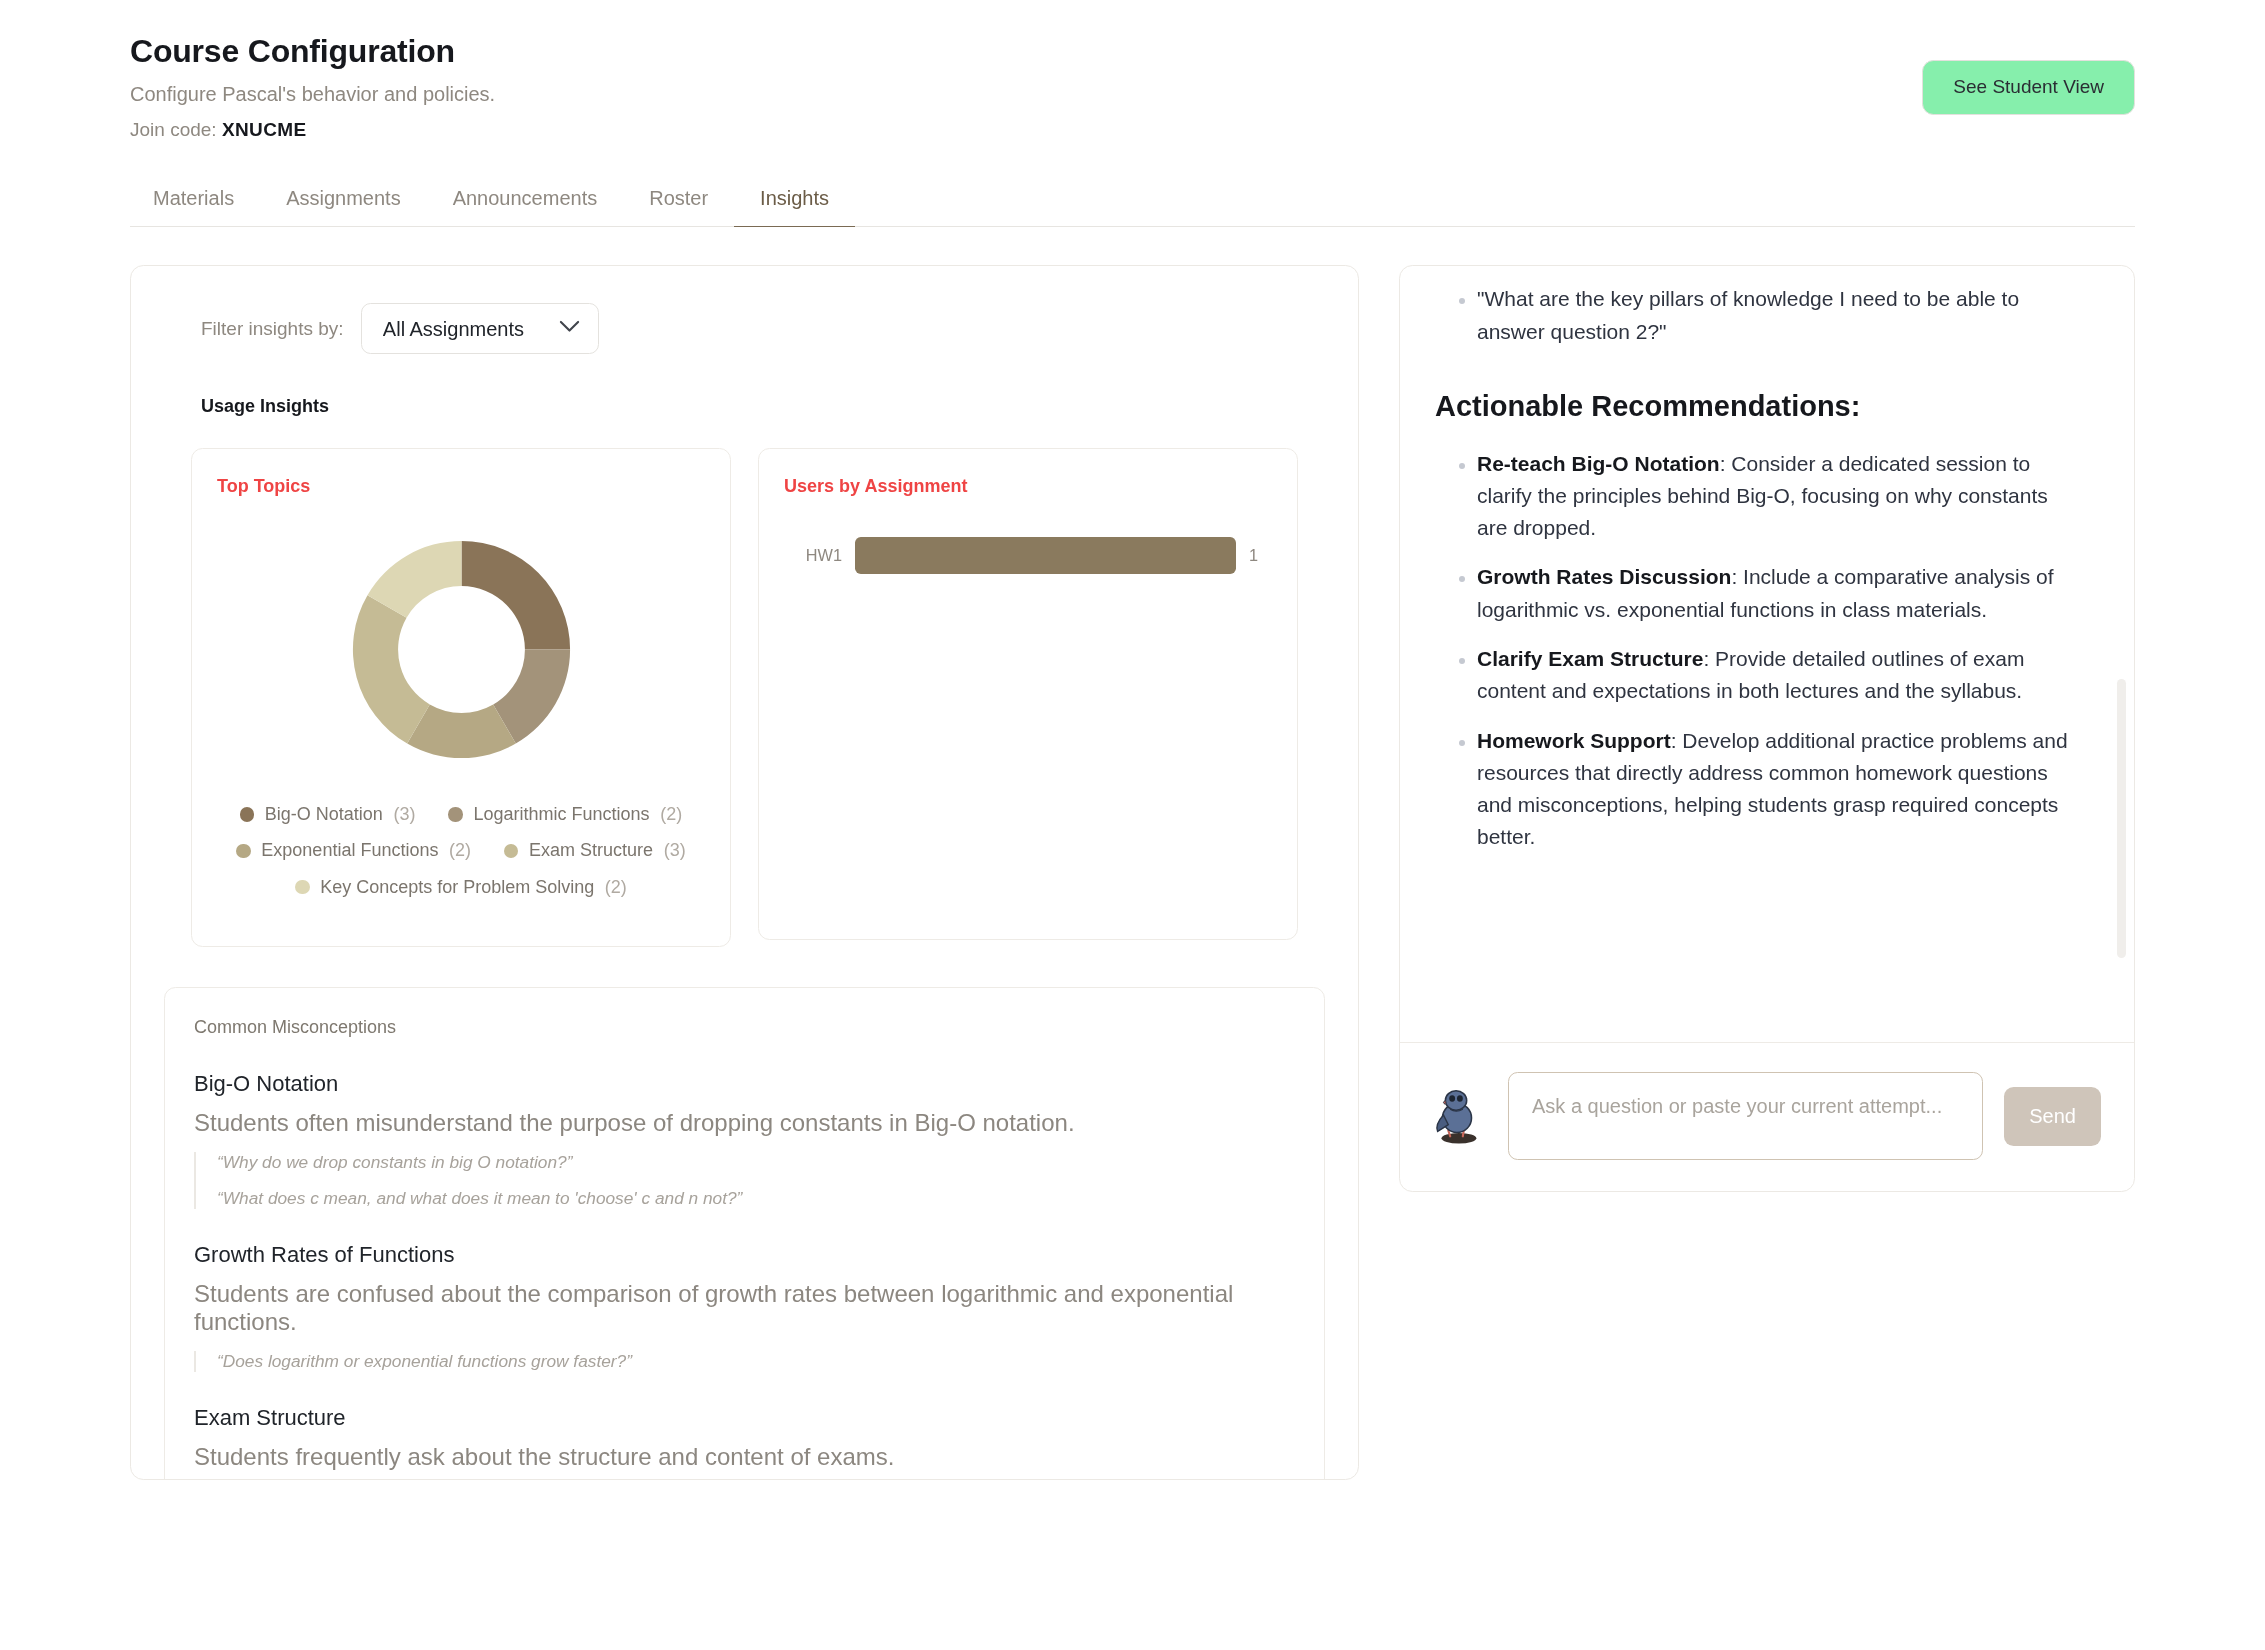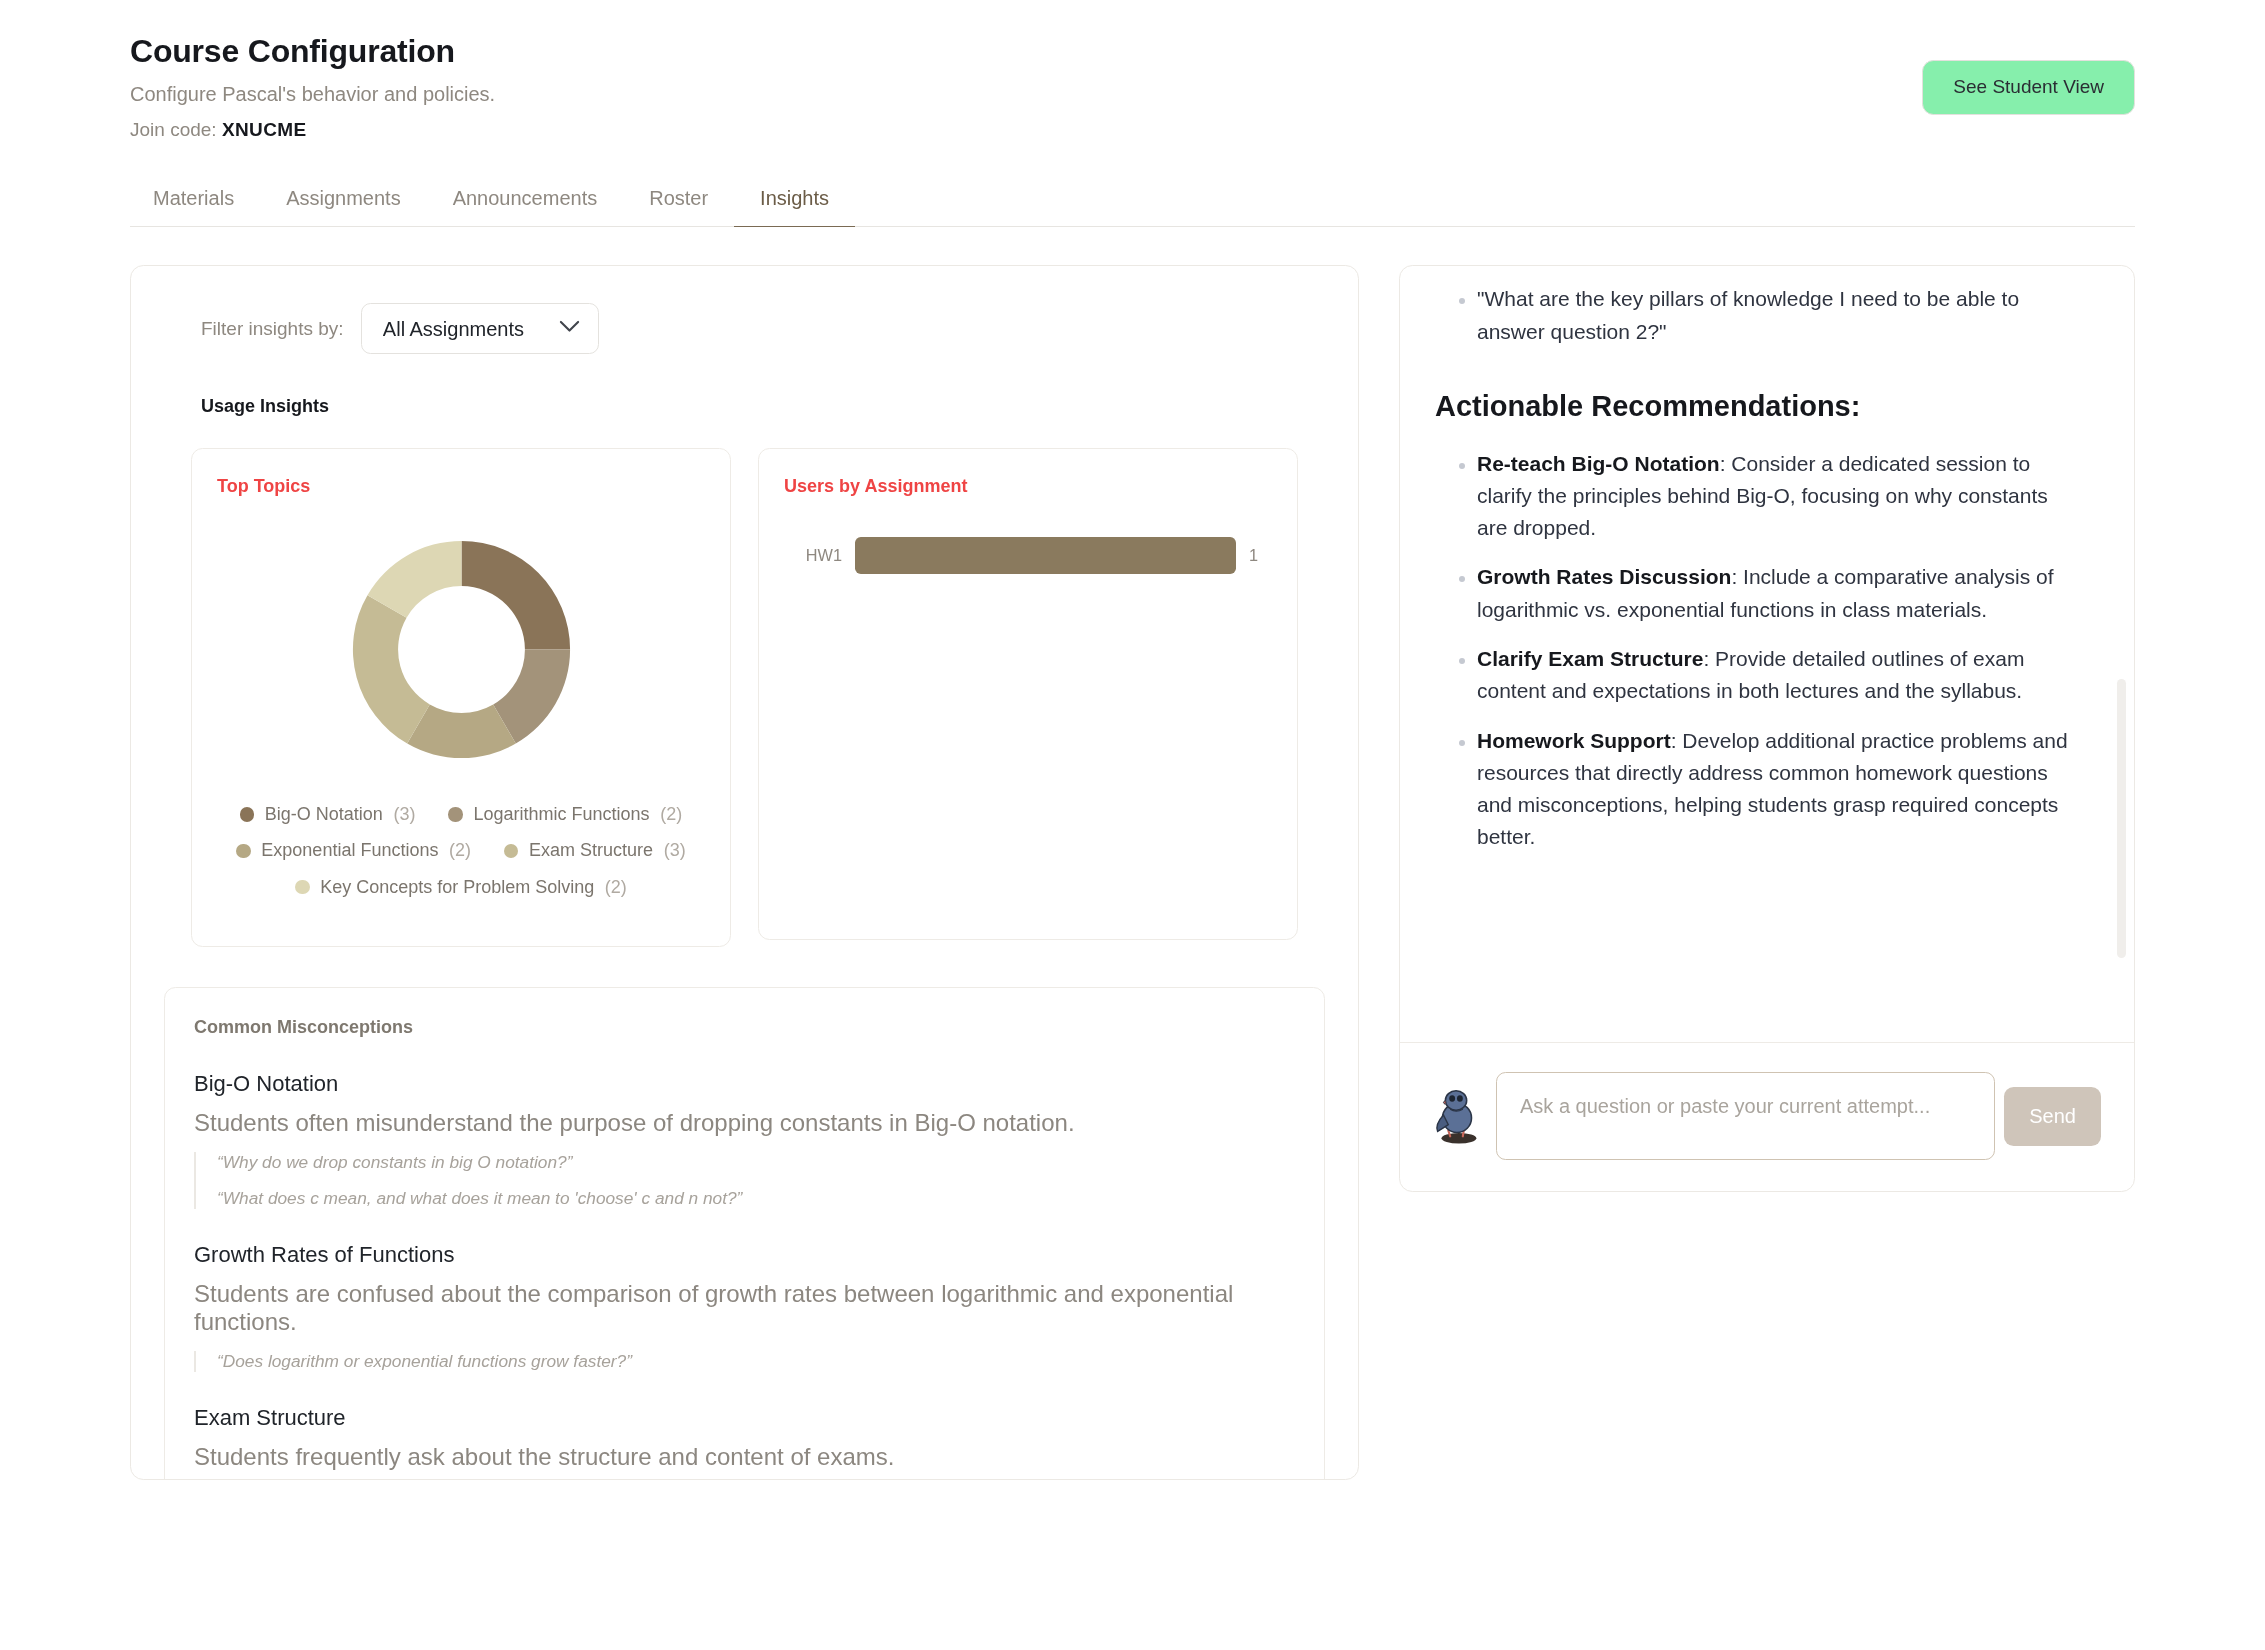--- a/index.html
+++ b/index.html
@@ -73,42 +73,42 @@
   .lg-count { font-size: 18px; color: #b0aaa2; }
 
   .bar-area { margin-top: 40px; }
   .bar-row { display:flex; align-items:center; gap: 13.4px; }
   .bar-label { font-size: 16.3px; color: #8e8880; width: 58px; text-align: right; }
   .bar-track { flex: 1; position: relative; }
   .bar-fill { height: 37px; border-radius: 5.8px; }
   .bar-value { font-size: 16.3px; color: #8e8880; width: 23px; }
 
   .mis-card { margin-top: 40px; border: 1px solid #eeebe6; border-radius: 11.5px; padding: 29px 29px 35px 29px; }
-  .mis-title { font-size: 18px; color: #7e786f; font-weight: bold; }
+  .mis-title { font-size: 18px; color: #7e786f; font-weight: normal; }
   .mis-item { margin-top: 33px; }
   .mis-item:first-of-type { margin-top: 27px; }
   .mis-h { font-size: 22px; color: #20242a; }
   .mis-d { font-size: 24px; color: #8c8780; margin-top: 11.5px; }
   .quotes { border-left: 2.9px solid #ebe8e3; margin-top: 15.4px; padding-left: 21px; }
   .quote { font-size: 17.3px; color: #a7a29b; font-style: italic; margin-bottom: 15.4px; }
   .quote:last-child { margin-bottom: 0; }
 
   
   .right-card { padding: 0; overflow: hidden; height: 927px; display:flex; flex-direction: column; }
   .chat-scroll { position: relative; flex: 1; overflow: hidden; padding: 0 0 0 0; }
   .chat-inner { padding: 17.3px 56px 29px 35px; }
   .scrollbar { position:absolute; right: 7.7px; top: 413px; width: 9.6px; height: 279px; background:#f0eeeb; border-radius: 5.8px; }
 
   ul.bullets { margin: 0; padding-left: 42px; }
   ul.bullets li { font-size: 21px; line-height: 1.53; color: #2f3440; margin-bottom: 17.3px; }
   ul.bullets li::marker { color: #c5c9d1; font-size: 19px; }
   .rec-h { font-size: 29px; font-weight: bold; color: #16181d; margin: 42px 0 25px 0; }
   .rec-strong { font-weight: bold; color: #16181d; }
 
-  .chat-bar { border-top: 1px solid #eeebe6; padding: 29px 33px 31px 27px; display:flex; align-items:center; gap: 9px; }
+  .chat-bar { border-top: 1px solid #eeebe6; padding: 29px 33px 31px 27px; display:flex; align-items:center; gap: 21px; }
   .avatar { width: 60px; height: 60px; flex: none; }
   .chat-input {
     flex: 1; border: 1px solid #cfc3b2; border-radius: 9.6px; background: #fff;
     padding: 19px 23px; font-size: 20px; color: #2a2d33; resize: none; height: 88px;
     font-family: "Liberation Sans", sans-serif; line-height: 1.4;
   }
   .chat-input::placeholder { color: #a9a49d; }
   .send-btn {
     background: #cfc5ba; color: #fff; border: none; border-radius: 9.6px;
     padding: 18px 25px; font-size: 20px; cursor: pointer;

